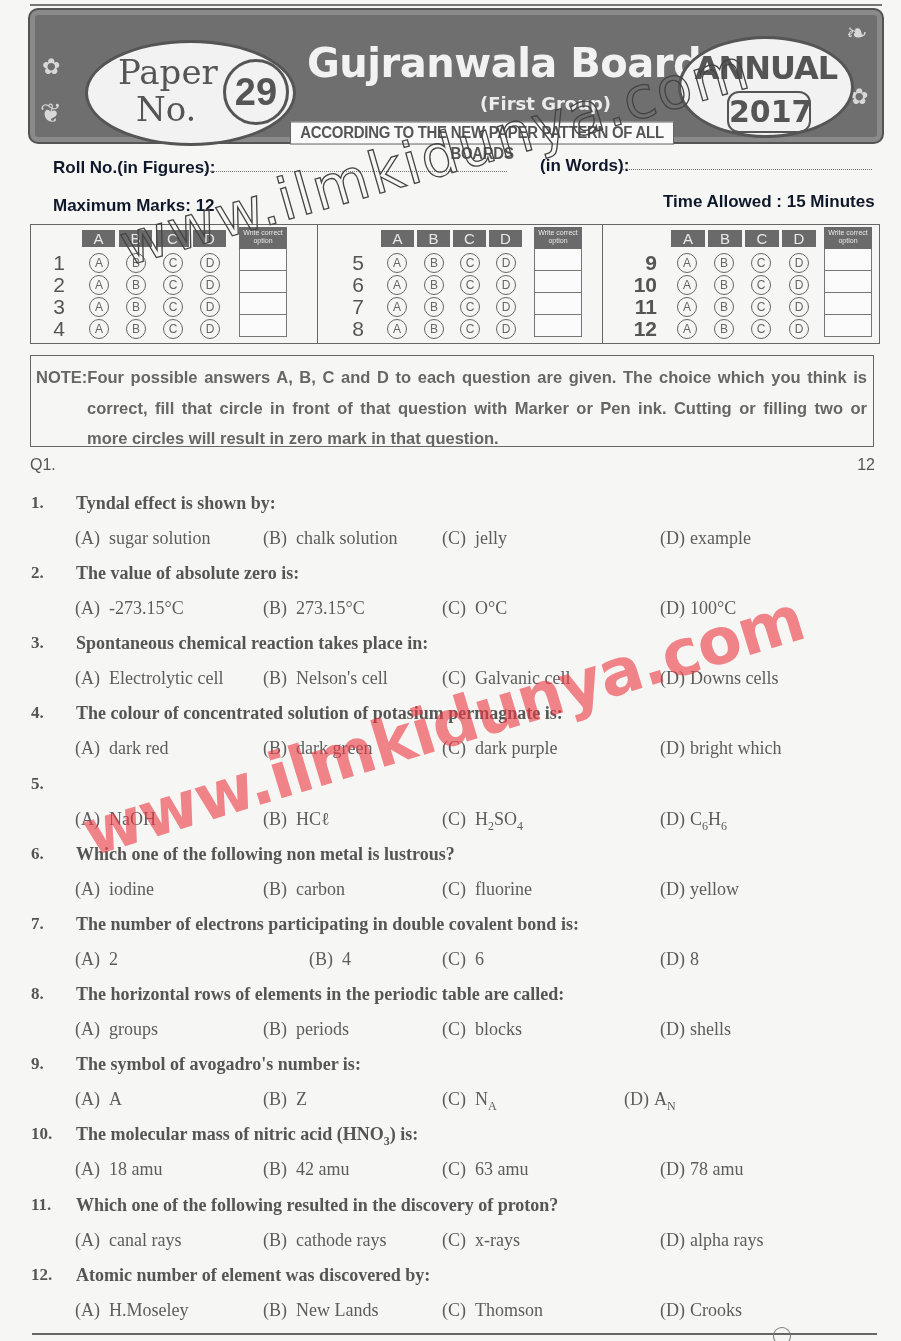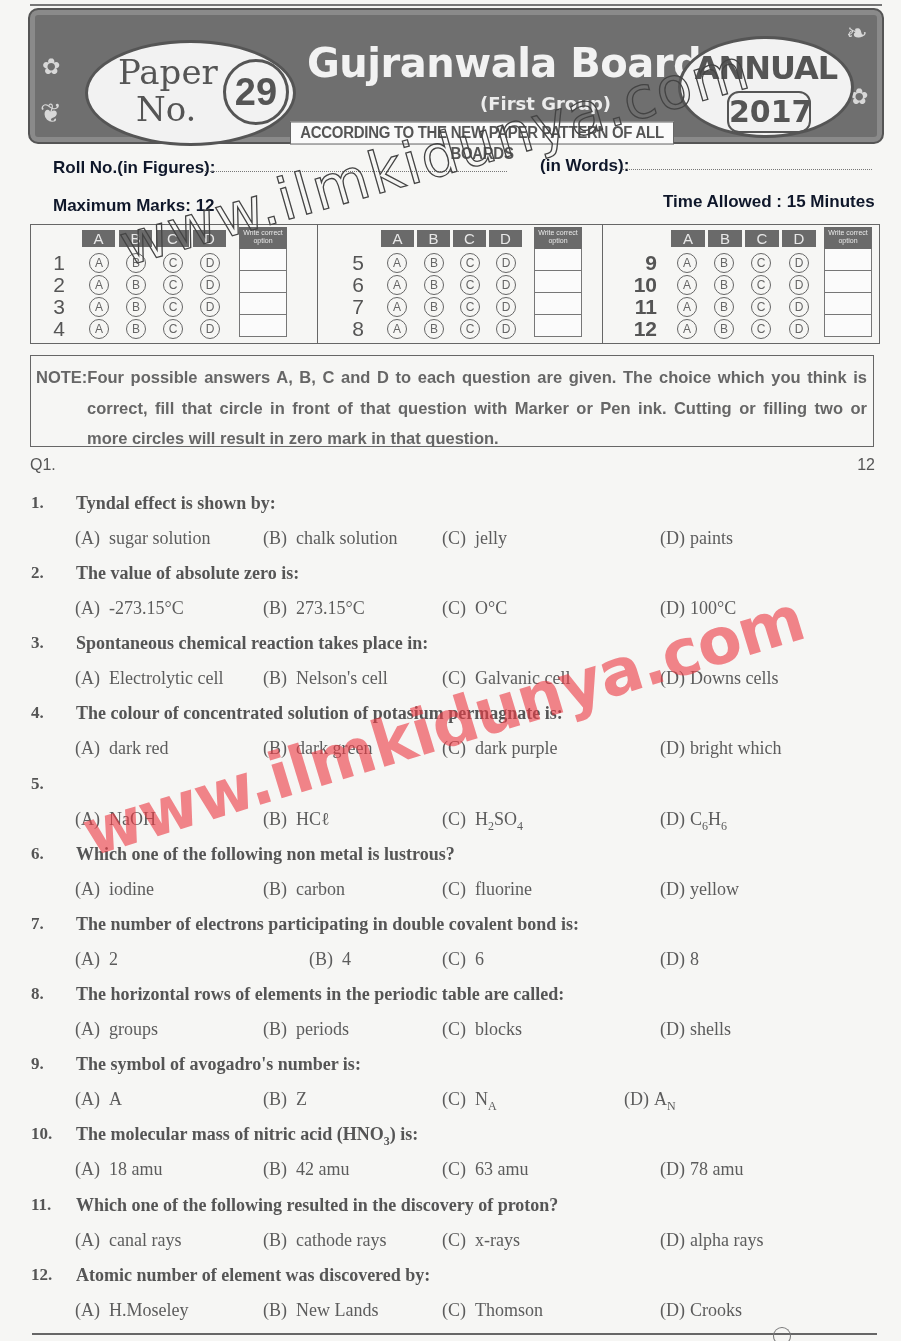--- a/index.html
+++ b/index.html
@@ -210,21 +210,21 @@
 
   <div class="q1">Q1.</div>
   <div class="marks">12</div>
 
   <div class="qblock" style="top:493px;">
     <span class="qnum">1.</span>
     <span class="qtext">Tyndal effect is shown by:</span>
     <span class="opt" style="left:75px;"><span class="lab">(A)</span><span>sugar solution</span></span>
     <span class="opt" style="left:263px;"><span class="lab">(B)</span><span>chalk solution</span></span>
     <span class="opt" style="left:442px;"><span class="lab">(C)</span><span>jelly</span></span>
-    <span class="opt" style="left:660px;"><span class="lab" style="margin-right:5px;">(D)</span><span>paints</span></span>
+    <span class="opt" style="left:660px;"><span class="lab" style="margin-right:5px;">(D)</span><span>example</span></span>
   </div>
 
   <div class="qblock" style="top:563px;">
     <span class="qnum">2.</span>
     <span class="qtext">The value of absolute zero is:</span>
     <span class="opt" style="left:75px;"><span class="lab">(A)</span><span>-273.15°C</span></span>
     <span class="opt" style="left:263px;"><span class="lab">(B)</span><span>273.15°C</span></span>
     <span class="opt" style="left:442px;"><span class="lab">(C)</span><span>O°C</span></span>
     <span class="opt" style="left:660px;"><span class="lab" style="margin-right:5px;">(D)</span><span>100°C</span></span>
   </div>

